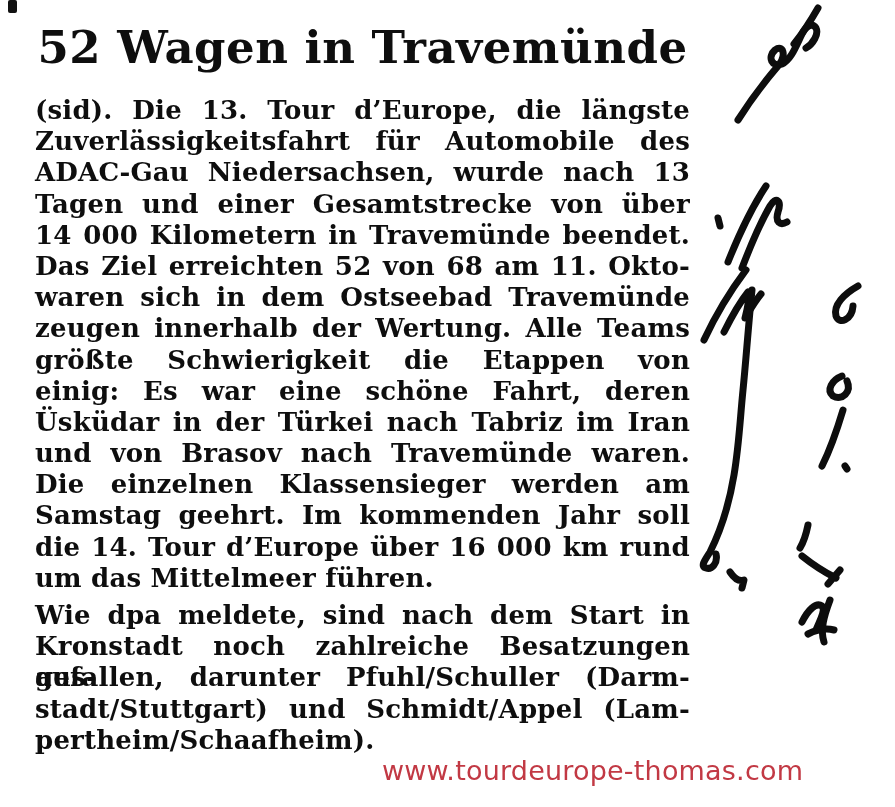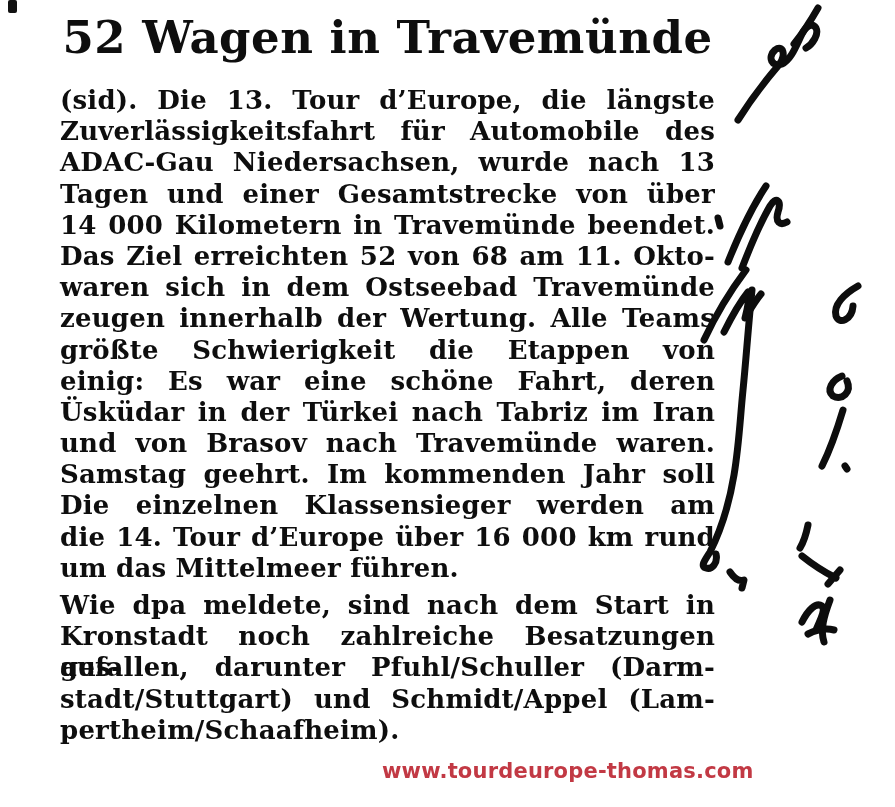--- a/index.html
+++ b/index.html
@@ -10,21 +10,21 @@
     overflow:hidden;
     font-family:"DejaVu Serif","Liberation Serif",serif;
     color:#0e0e0e;
   }
   
   .artifact{
     position:absolute;left:8px;top:0;width:9px;height:13px;
     background:#111;border-radius:2px;
   }
   .column{
-    position:absolute;left:35px;top:1px;width:655px;margin-left:25px;
+    position:absolute;left:35px;top:11px;width:655px;
   }
   .headline{
     margin:10px 0 0 0;
     font-size:45px;line-height:54px;
     font-weight:bold;
     text-align:center;
     letter-spacing:0.5px;
     white-space:nowrap;
   }
   .body-text{
@@ -42,22 +42,22 @@
     white-space:normal;
     overflow:visible;
   }
   .line.last-line{
     text-align:right;
     text-align-last:left;
   }
   .watermark{
     position:absolute;left:382px;top:756px;
     font-family:"DejaVu Sans","Liberation Sans",sans-serif;
-    font-size:21px;line-height:30px;
-    font-weight:bold;
+    font-size:27px;line-height:30px;
+    font-weight:normal;
     letter-spacing:0.2px;
     white-space:nowrap;
   }
   .handwriting{
     position:absolute;left:690px;top:0;width:205px;height:650px;
   }
 </style>
 </head>
 <body>
 
@@ -75,22 +75,22 @@
           <div class="line">ADAC-Gau Niedersachsen, wurde nach 13</div>
           <div class="line">Tagen und einer Gesamtstrecke von über</div>
           <div class="line">14 000 Kilometern in Travemünde beendet.</div>
           <div class="line">Das Ziel erreichten 52 von 68 am 11. Okto-</div>
           <div class="line">waren sich in dem Ostseebad Travemünde</div>
           <div class="line">zeugen innerhalb der Wertung. Alle Teams</div>
           <div class="line">größte Schwierigkeit die Etappen von</div>
           <div class="line">einig: Es war eine schöne Fahrt, deren</div>
           <div class="line">Üsküdar in der Türkei nach Tabriz im Iran</div>
           <div class="line">und von Brasov nach Travemünde waren.</div>
+          <div class="line">Die einzelnen Klassensieger werden am</div>
           <div class="line">Samstag geehrt. Im kommenden Jahr soll</div>
-          <div class="line">Die einzelnen Klassensieger werden am</div>
           <div class="line">die 14. Tour d’Europe über 16 000 km rund</div>
           <div class="line last-line">um das Mittelmeer führen.</div>
         </div>
       <div class="paragraph">
           <div class="line">Wie dpa meldete, sind nach dem Start in</div>
           <div class="line">Kronstadt noch zahlreiche Besatzungen aus-</div>
           <div class="line">gefallen, darunter Pfuhl/Schuller (Darm-</div>
           <div class="line">stadt/Stuttgart) und Schmidt/Appel (Lam-</div>
           <div class="line last-line">pertheim/Schaafheim).</div>
         </div>

